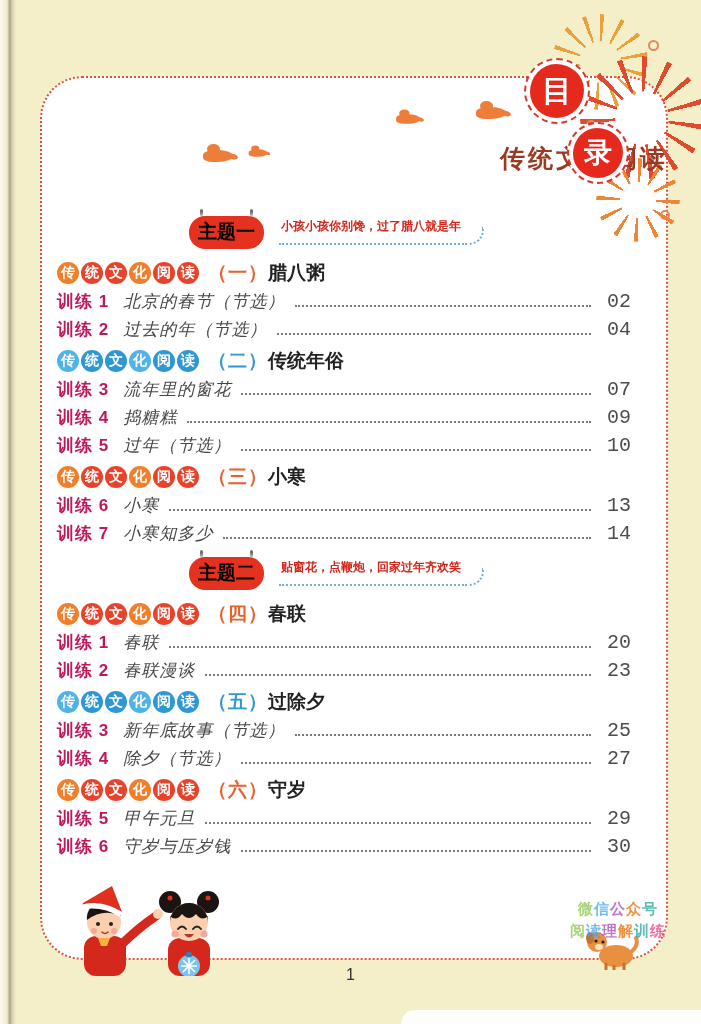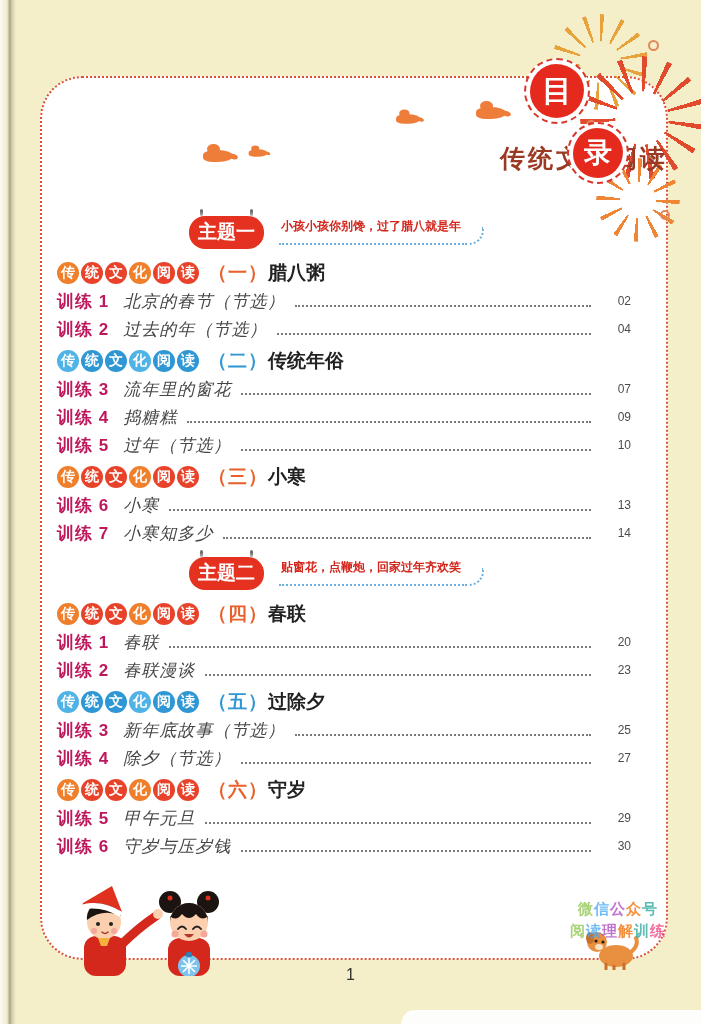--- a/index.html
+++ b/index.html
@@ -43,21 +43,21 @@
   .c3{left:393px;top:113px;transform:scale(.8);}
   .c4{left:476px;top:107px;}
 
   .page-title{position:absolute;left:40px;width:628px;top:142px;text-align:right;
     font-size:25px;font-weight:bold;letter-spacing:3px;color:#9b3a24;}
 
   
   .content{position:absolute;left:57px;right:70px;top:206px;}
 
   .theme-block{display:flex;align-items:flex-start;margin:10px 0 10px 132px;height:33px;}
-  .theme-badge{position:relative;background:#e5311f;color:#ffffff;font-weight:bold;font-size:19px;
+  .theme-badge{position:relative;background:#e5311f;color:#000000;font-weight:bold;font-size:19px;
     line-height:1;padding:6px 9px 8px;border-radius:16px;white-space:nowrap;}
   .theme-badge::before,.theme-badge::after{content:'';position:absolute;top:-7px;width:3px;height:7px;
     background:linear-gradient(#6f6f6f 40%,#bdbdbd);border-radius:2px;}
   .theme-badge::before{left:11px;}
   .theme-badge::after{right:11px;}
   .theme-caption{position:relative;margin-left:15px;color:#d3261c;font-weight:bold;font-size:12px;
     padding:2px 6px 8px 2px;border-bottom:2px dotted #6db0dd;white-space:nowrap;}
   .theme-caption::after{content:'';position:absolute;right:-17px;bottom:-2px;width:13px;height:16px;
     border-right:2px dotted #6db0dd;border-bottom:2px dotted #6db0dd;border-bottom-right-radius:16px;}
 
@@ -66,21 +66,21 @@
   .bchar{display:inline-flex;align-items:center;justify-content:center;width:22px;height:22px;margin-right:2px;
     border-radius:50%;color:#fff;font-size:14px;font-weight:bold;}
   .sec-num{font-weight:bold;font-size:19px;margin-left:7px;letter-spacing:1px;}
   .sec-name{font-weight:bold;font-size:19px;color:#222;}
 
   .row{display:flex;align-items:center;height:28px;font-size:17px;}
   .lbl{font-weight:bold;color:#be185d;margin-right:14px;white-space:nowrap;letter-spacing:1px;}
   .lbl.extra{color:#e5311f;}
   .ttl{font-family:"Liberation Serif",serif;color:#454545;white-space:nowrap;letter-spacing:1px;font-style:italic;}
   .leader{flex:1;border-bottom:2px dotted #7a7a7a;margin:9px 10px 0;height:1px;}
-  .pg{width:30px;text-align:right;color:#4c4c4c;font-size:12px;}
+  .pg{width:30px;text-align:right;color:#4c4c4c;font-size:20px;font-family:Liberation Mono, monospace;}
 
   
   .watermark{position:absolute;font-weight:bold;font-size:15px;letter-spacing:1px;z-index:6;white-space:nowrap;font-family:Liberation Serif, serif;}
   .wm1{left:578px;top:900px;}
   .wm2{left:570px;top:922px;}
   .folio{position:absolute;left:0;width:701px;top:966px;text-align:center;color:#333;font-size:16px;}
   .kids{position:absolute;left:42px;top:872px;z-index:6;}
   .puppy{position:absolute;left:584px;top:926px;z-index:6;}
 </style>
 </head>

